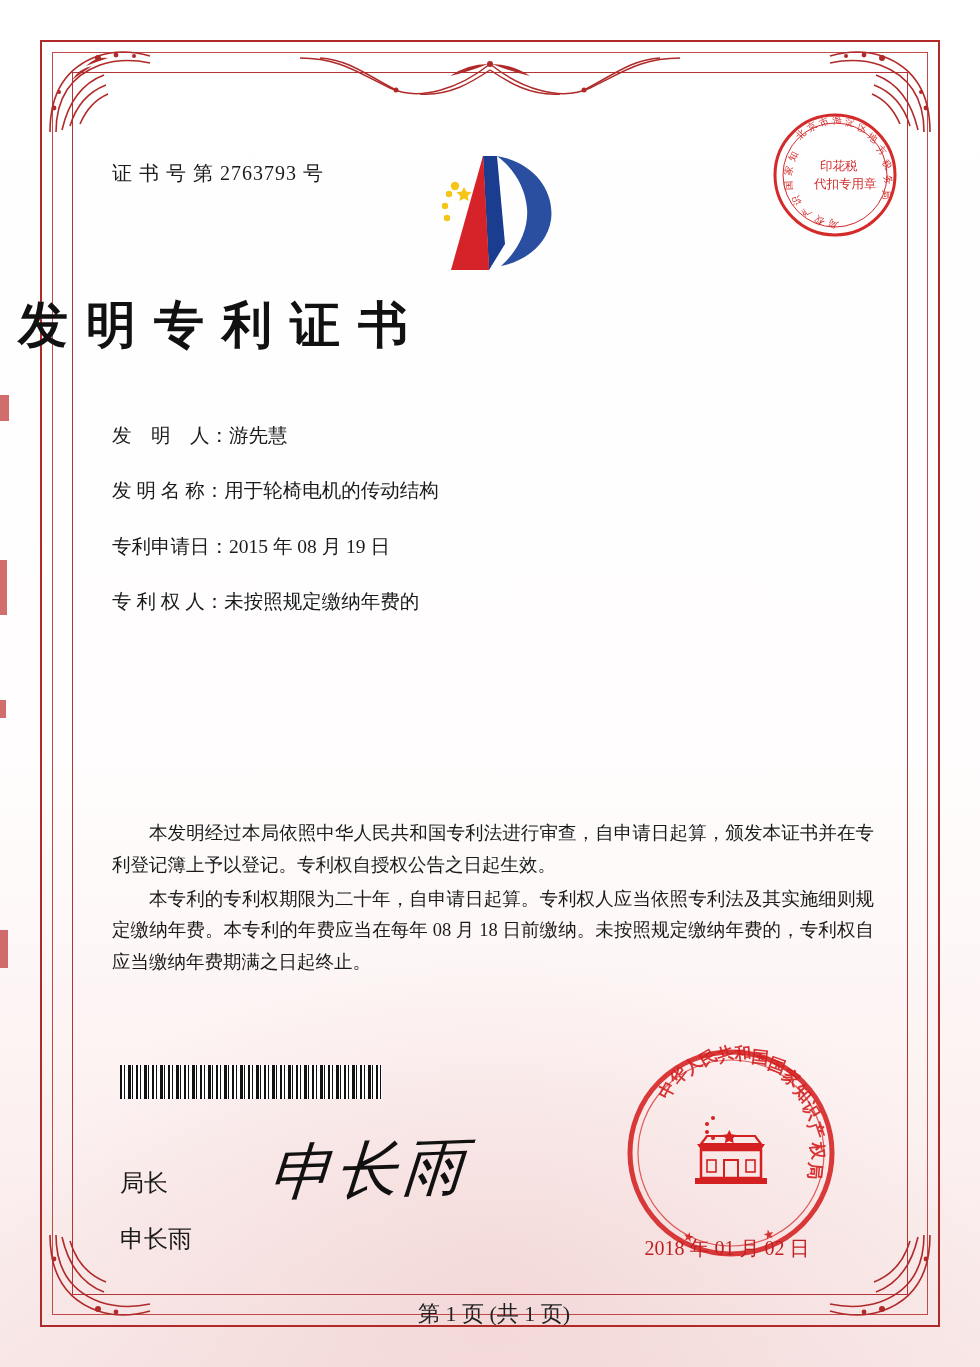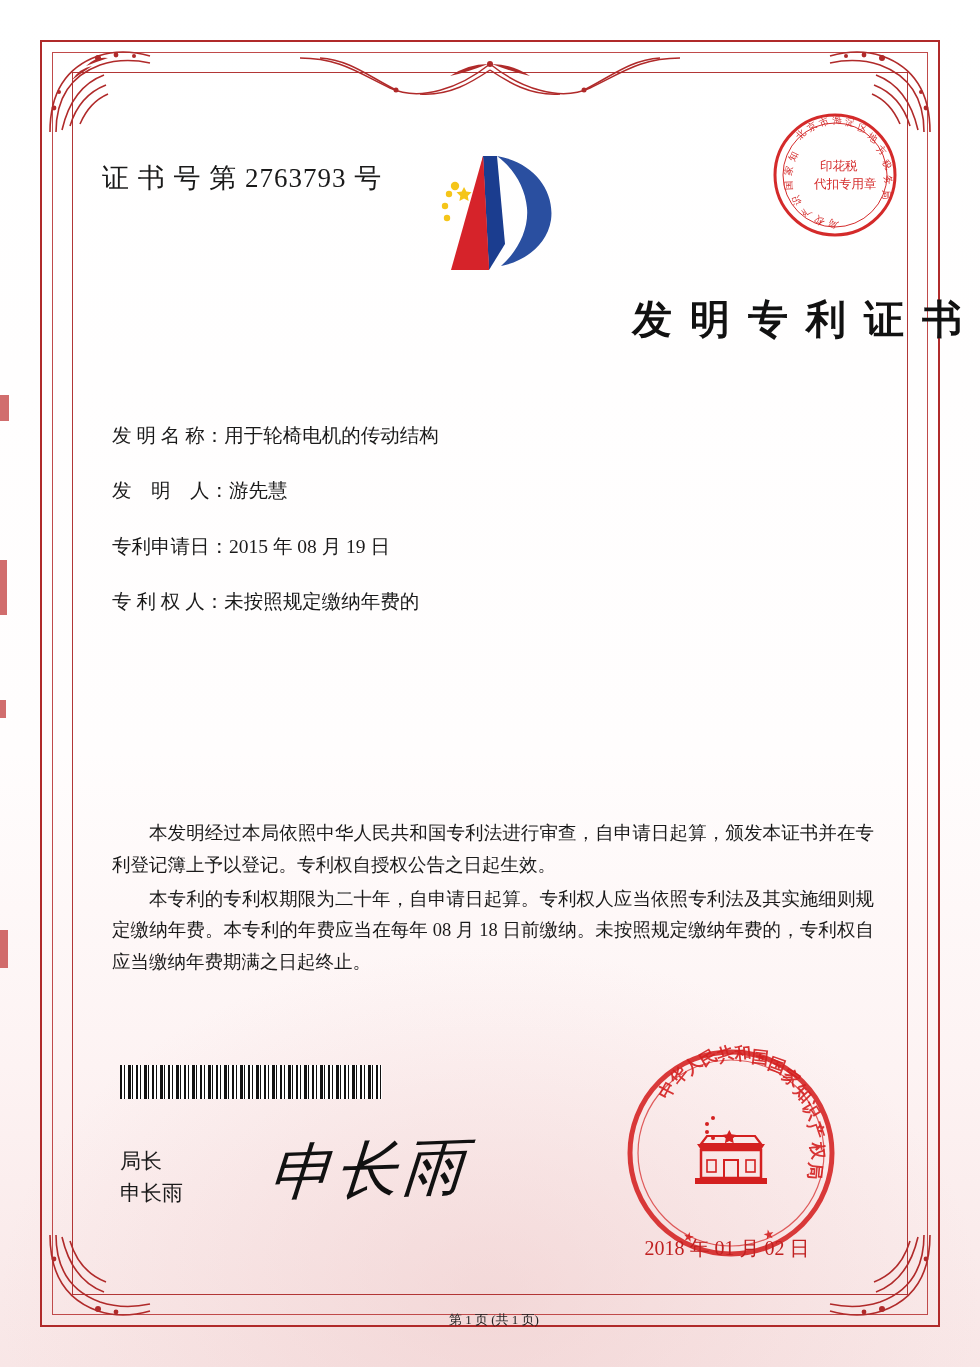--- a/index.html
+++ b/index.html
@@ -74,22 +74,22 @@
     opacity: 0.75;
   }
   .em1 { top: 395px; height: 26px; width: 9px; }
   .em2 { top: 560px; height: 55px; width: 7px; }
   .em3 { top: 700px; height: 18px; width: 6px; }
   .em4 { top: 930px; height: 38px; width: 8px; }
 
   
   .cert-no {
     position: absolute;
-    left: 102px; top: 160px;
-    font-size: 27px;
+    left: 112px; top: 160px;
+    font-size: 20px;
     letter-spacing: 1px;
     font-family: "Liberation Serif", serif;
   }
 
   
   .logo {
     position: absolute;
     left: 405px; top: 148px;
     width: 170px; height: 130px;
   }
@@ -98,22 +98,22 @@
   .stamp-top {
     position: absolute;
     right: 80px; top: 110px;
     width: 130px; height: 130px;
   }
 
   
   .doc-title {
     position: absolute;
     left: 0; right: 0; top: 292px;
-    text-align: right;
-    font-size: 40px;
+    text-align: left;
+    font-size: 50px;
     letter-spacing: 18px;
     font-weight: 700;
     font-family: "Liberation Serif", serif;
     color: #111;
     text-indent: 18px;
   }
 
   
   .fields {
     position: absolute;
@@ -161,23 +161,24 @@
       #111 12px, #111 13px, #fff 13px, #fff 16px
     );
   }
 
   
   .sig-block {
     position: absolute;
     left: 120px; top: 1145px;
   }
   .sig-label {
-    font-size: 21px;
+    font-size: 24px;
     line-height: 1.5;
-    font-family: Liberation Sans, sans-serif;
+    font-family: Liberation Serif, serif;
+    margin-top: 20px;
   }
   .signature {
     position: absolute;
     left: 270px; top: 1128px;
     font-size: 62px;
     font-family: "Liberation Serif", serif;
     color: #111;
     font-style: italic;
     letter-spacing: 4px;
     transform: skewX(-6deg) rotate(-2deg);
@@ -197,21 +198,21 @@
     font-size: 20px;
     color: #c02020;
     font-family: "Liberation Serif", serif;
   }
 
   
   .footer {
     position: absolute;
     left: 8px; right: 0; bottom: 38px;
     text-align: center;
-    font-size: 13px;
+    font-size: 22px;
     color: #222;
     font-family: "Liberation Serif", serif;
   }
 </style>
 </head>
 <body>
 
 <div class="page">
 
   <div class="frame-outer"></div>
@@ -359,24 +360,24 @@
         <text x="50" y="60">印花税</text>
         <text x="44" y="78">代扣专用章</text>
       </g>
     </svg>
   </div>
 
   <div class="doc-title">发明专利证书</div>
 
   <div class="fields">
     <div class="field-row">
-      <span class="f-label">发 明 名 称：</span><span class="f-value">用于轮椅电机的传动结构</span>
+      <span class="f-label">发　明　人：</span><span class="f-value">游先慧</span>
     </div>
     <div class="field-row">
-      <span class="f-label">发　明　人：</span><span class="f-value">游先慧</span>
+      <span class="f-label">发 明 名 称：</span><span class="f-value">用于轮椅电机的传动结构</span>
     </div>
     <div class="field-row">
       <span class="f-label">专利申请日：</span><span class="f-value">2015 年 08 月 19 日</span>
     </div>
     <div class="field-row">
       <span class="f-label">专 利 权 人：</span><span class="f-value">未按照规定缴纳年费的</span>
     </div>
   </div>
 
   <div class="paragraphs">

